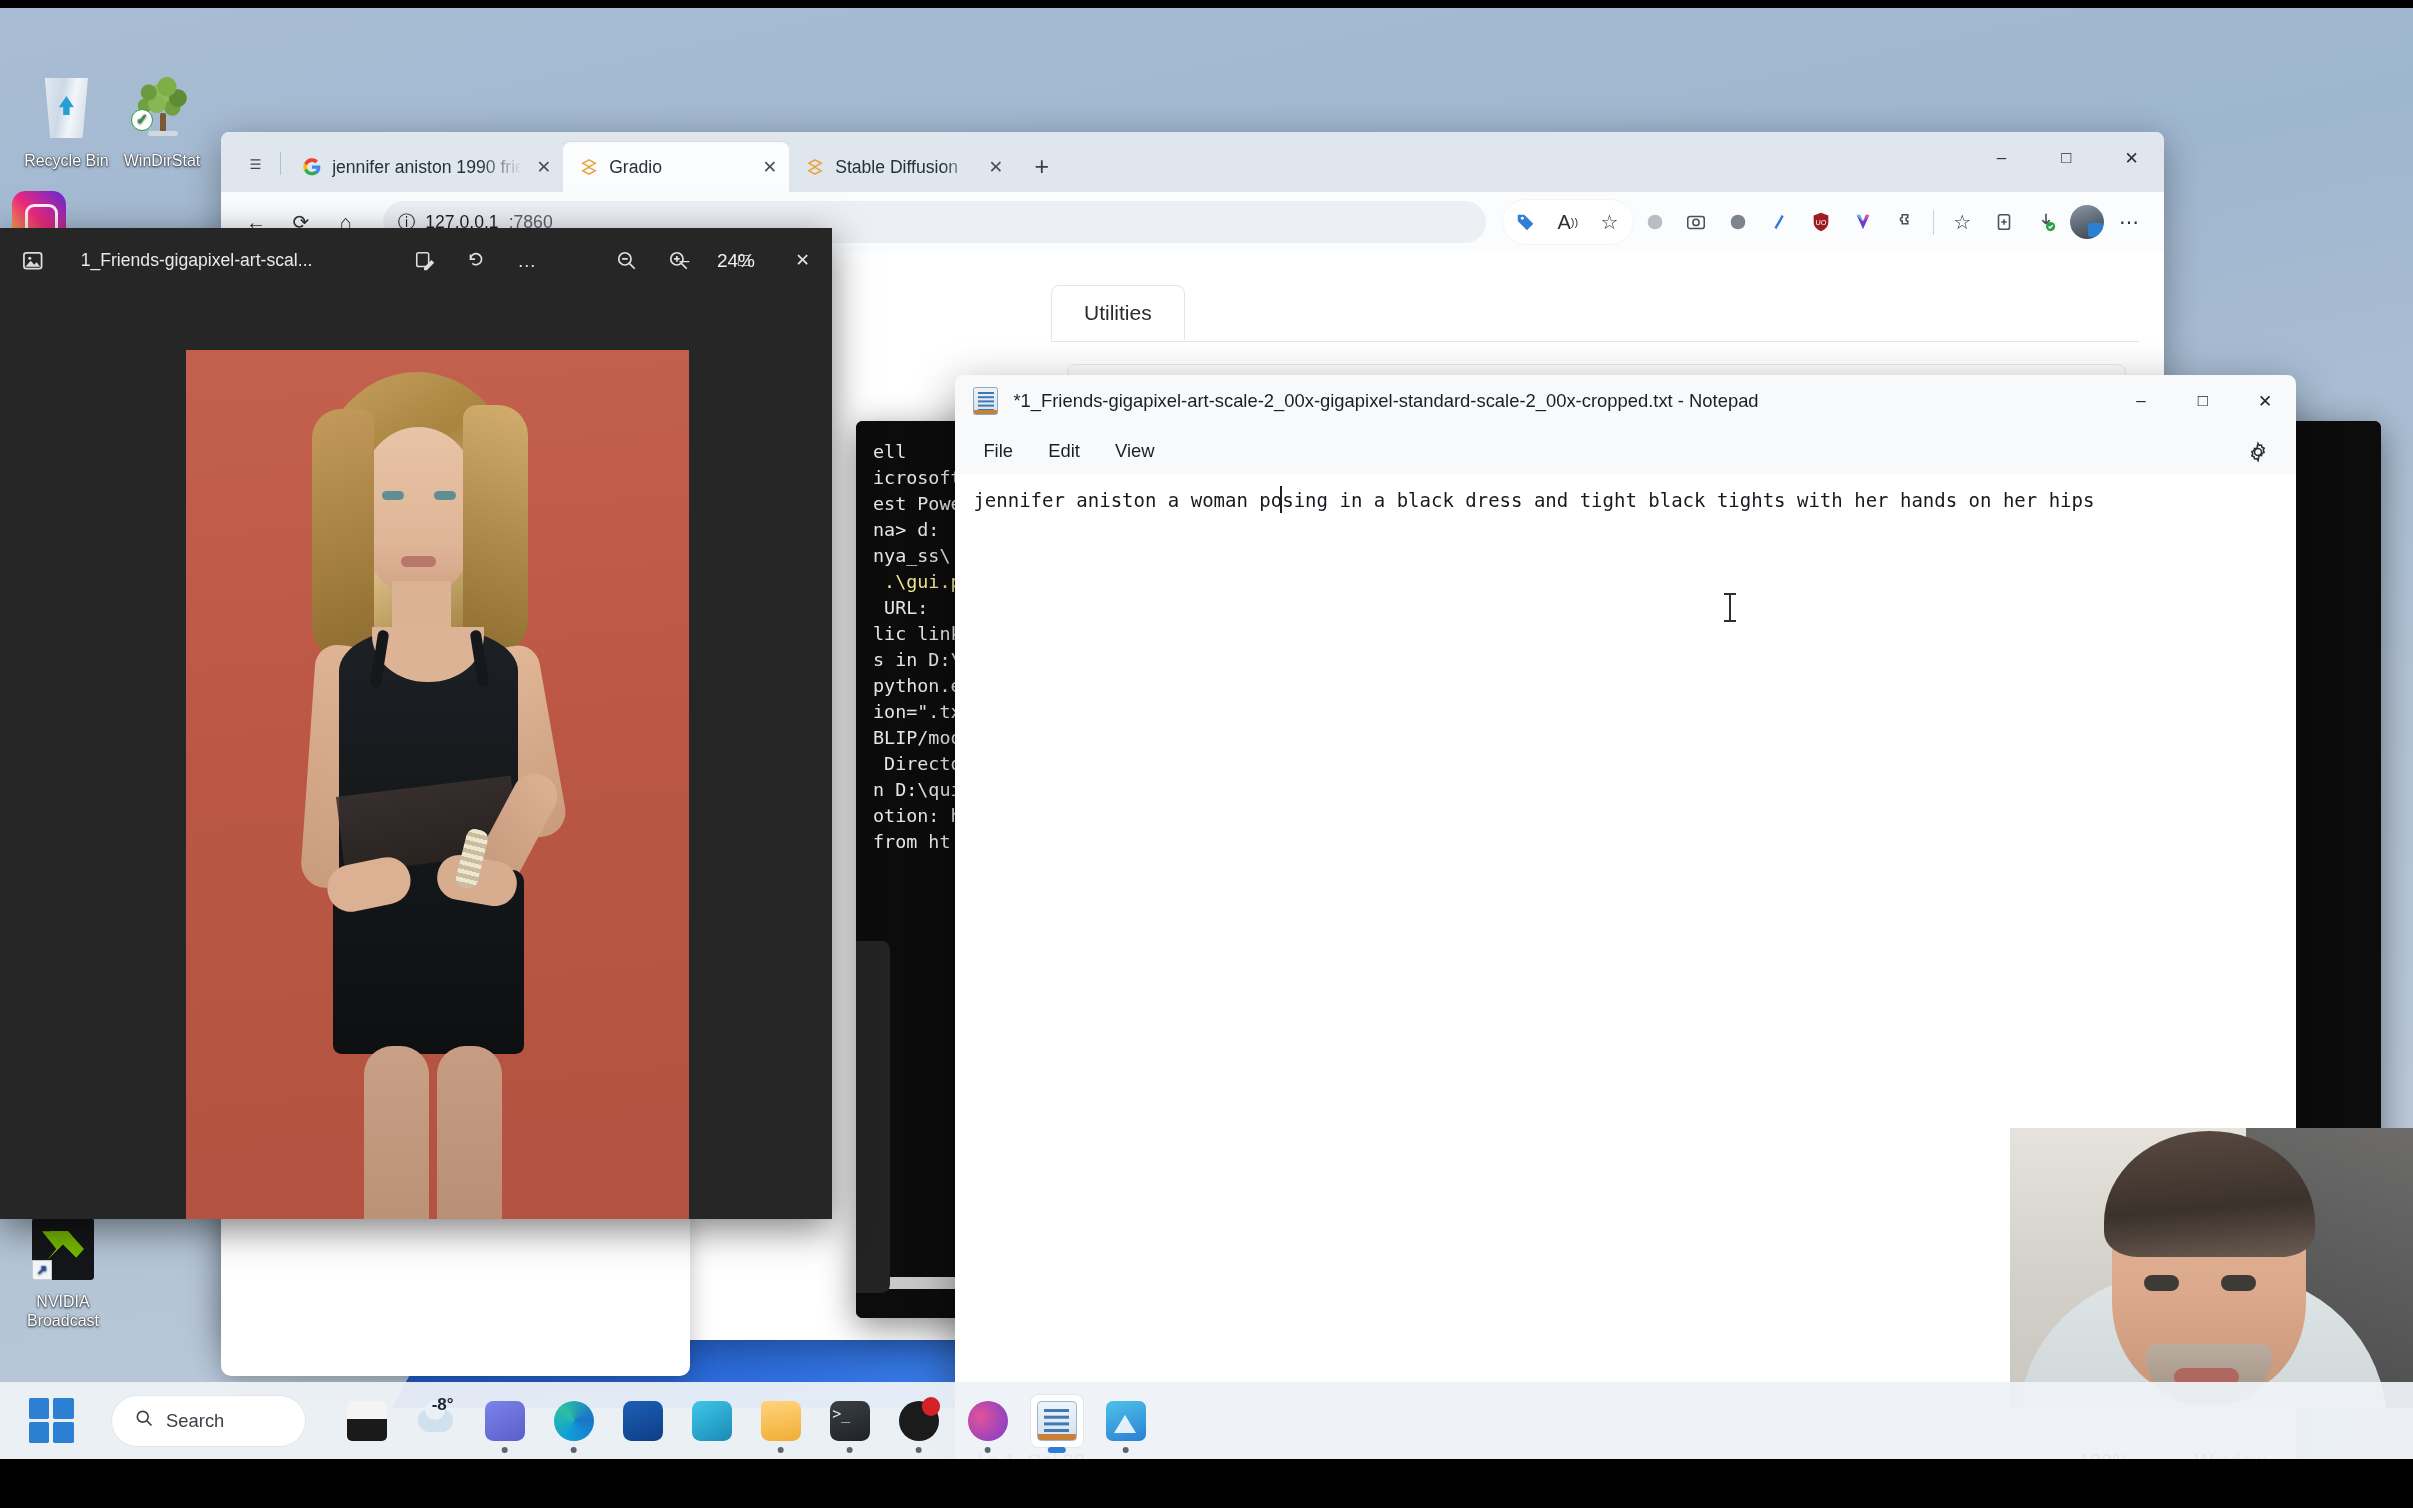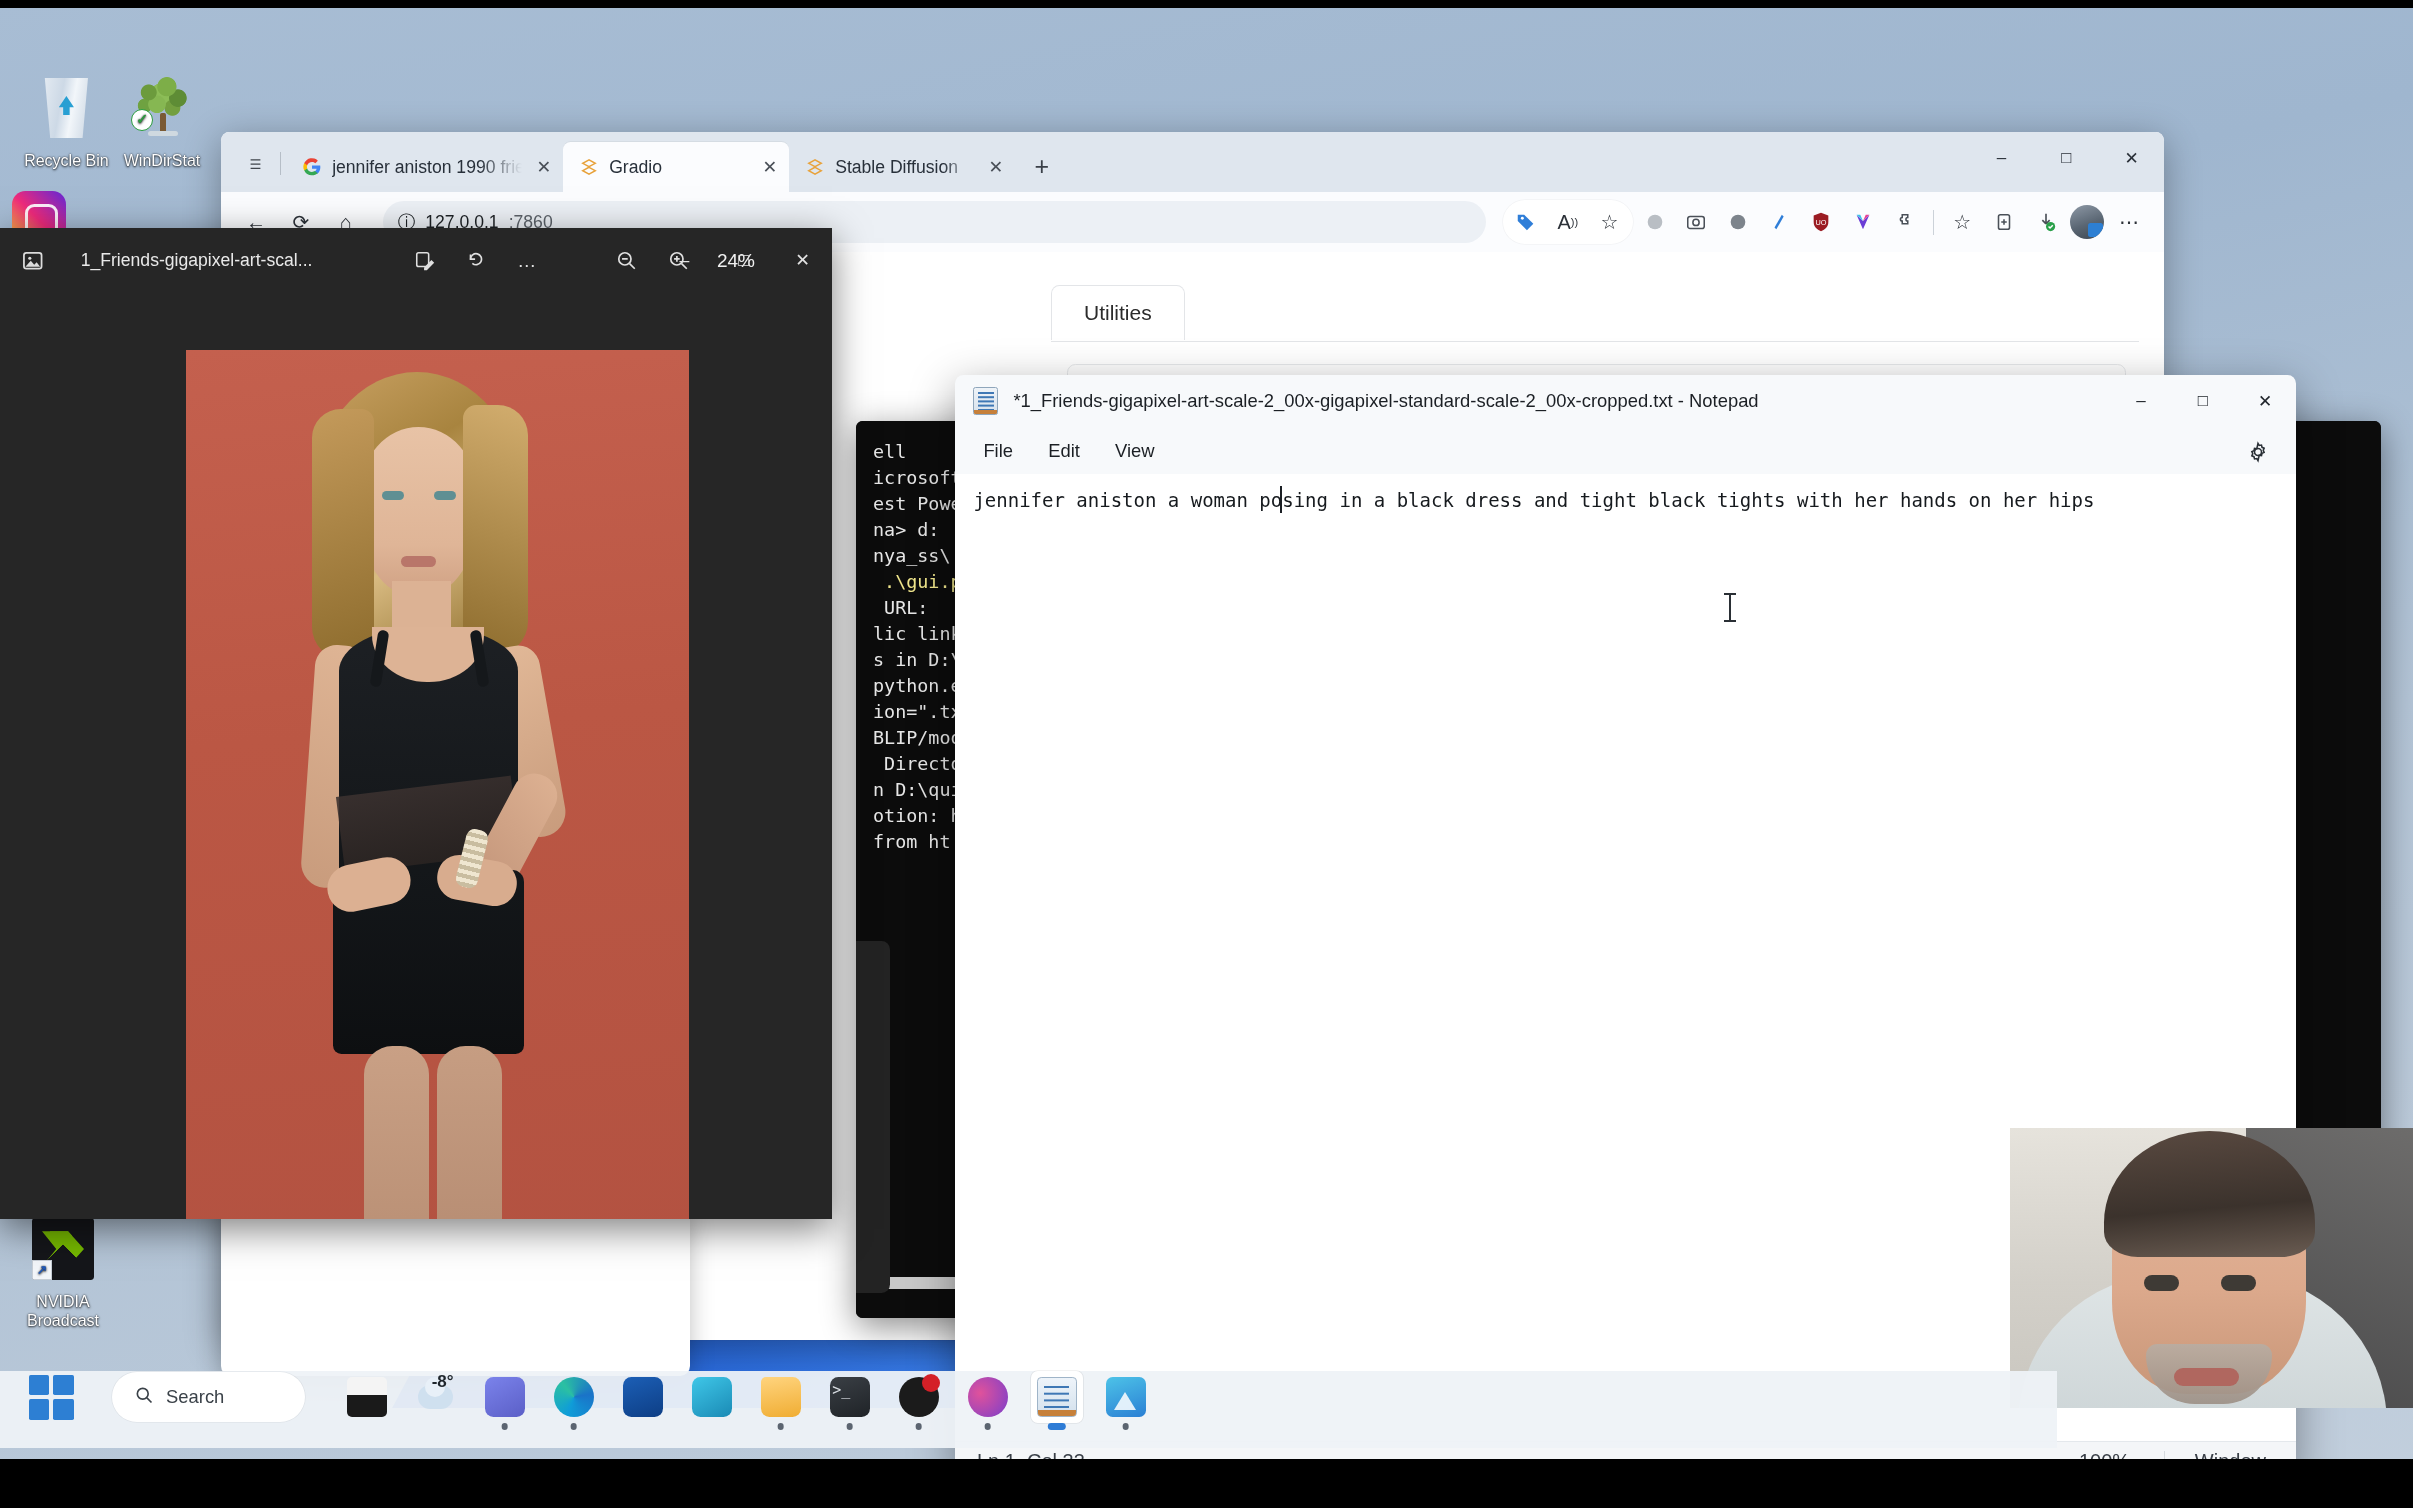--- a/index.html
+++ b/index.html
@@ -528,23 +528,23 @@
     border-radius: 11.7px 11.7px 50px 50px;
     opacity: .92;
   }
   .cam-mouth {
     position: absolute; left: 164px; top: 240px; width: 65px; height: 18.4px;
     background: #b0675f; border-radius: 10px;
   }
 
   
   .taskbar {
-    position: absolute; left: 0; bottom: 60px; width: 2057px; height: 77px;
+    position: absolute; left: 0; bottom: 49px; width: 2413px; height: 77px;
     background: rgba(238,242,247,.94);
-    display: flex; align-items: flex-start; justify-content: flex-start;
+    display: flex; align-items: center; justify-content: flex-start;
     padding-left: 25px;
   }
   .tbgroup { display: flex; align-items: center; gap: 17px; }
   .tb-item {
     width: 52px; height: 52px; border-radius: 6.7px;
     display: flex; align-items: center; justify-content: center;
     position: relative;
   }
   .tb-item.run::after {
     content: ""; position: absolute; bottom: -6.7px; left: 50%;

